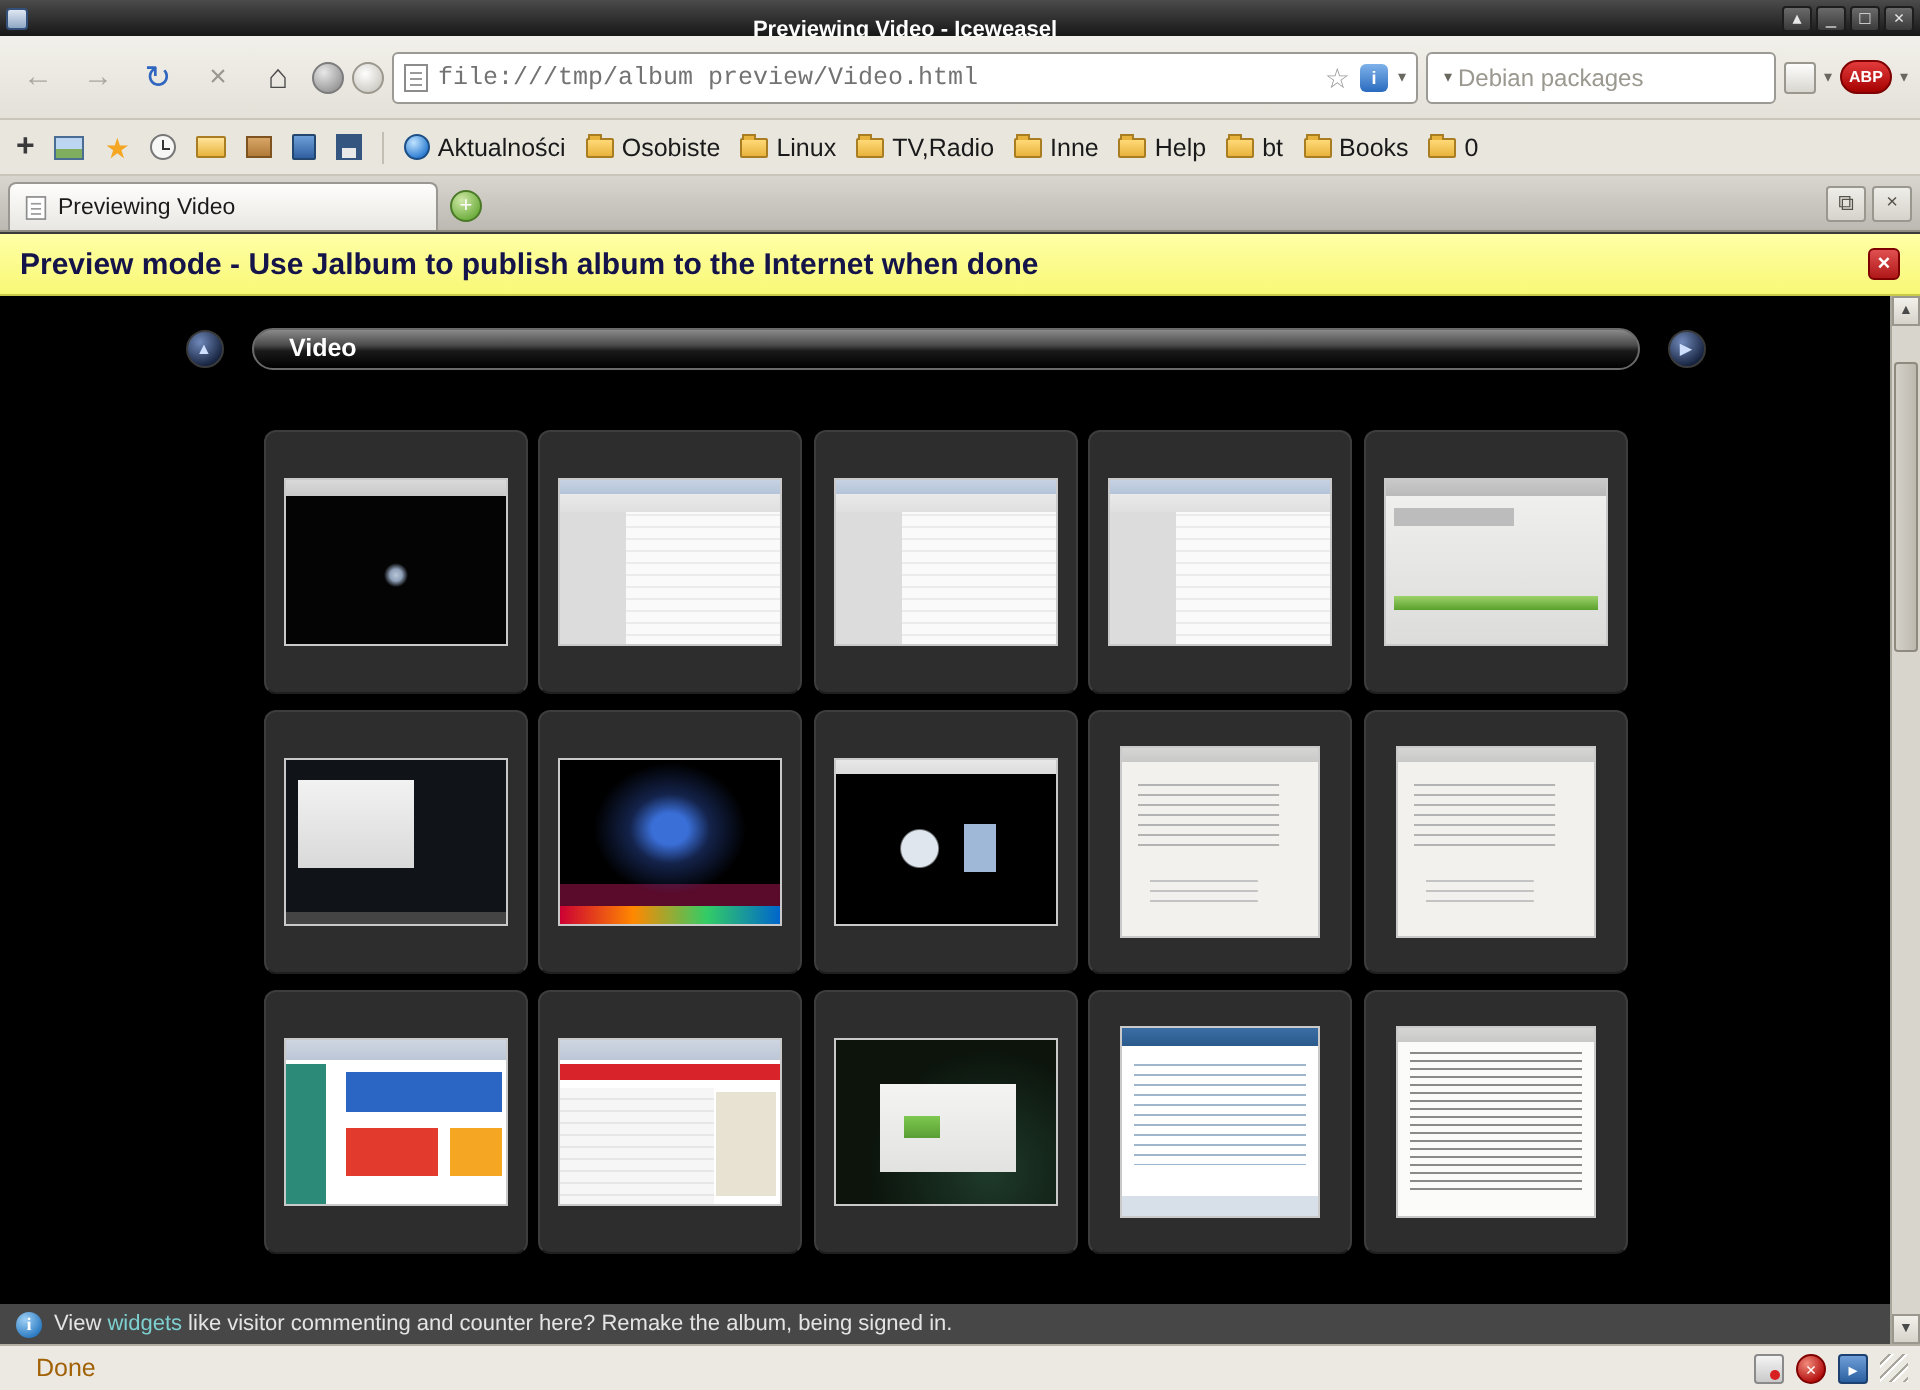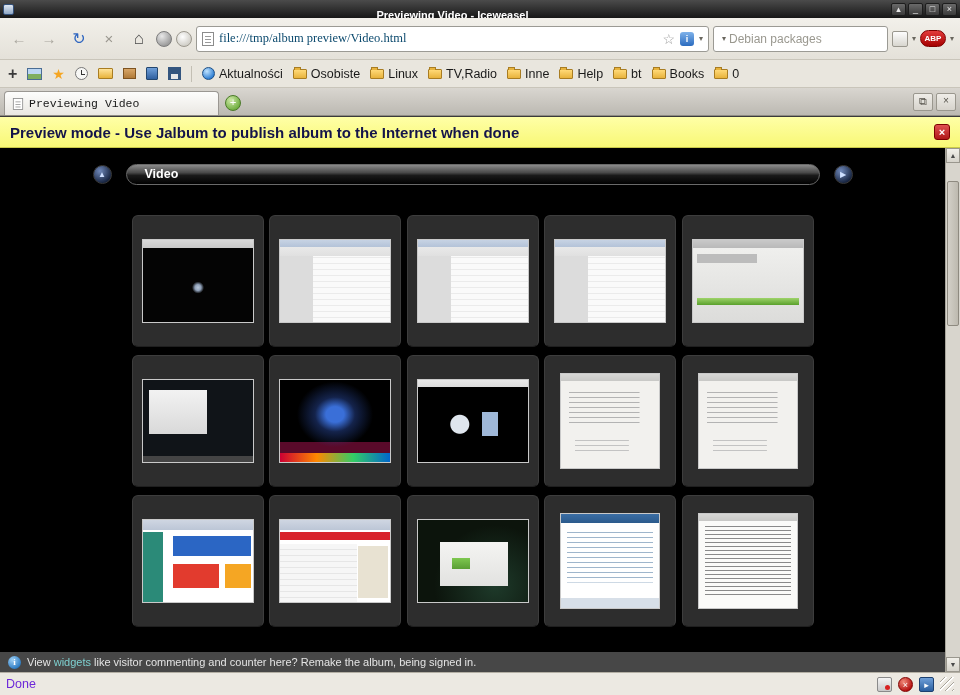--- a/index.html
+++ b/index.html
@@ -29,21 +29,21 @@
   .reload-glyph { color:#2f66c0; font-size:16px; }
   .stop-glyph { color:#9a978f; font-size:15px; }
   .home-glyph { color:#4a4a4a; font-size:17px; }
   .mini-ico { width:16px; height:16px; border-radius:50%; }
   .mini-globe { background:radial-gradient(circle at 35% 30%, #e8e8e8, #9a9a9a 75%); border:1px solid #7c7c7c; }
   .mini-hand { background:radial-gradient(circle at 40% 35%, #fefefe, #cfcdc6 75%); border:1px solid #9c988e; }
   .urlbar { flex:1; height:26px; background:#fff; border:1px solid #9b9a94; border-radius:3px;
     display:flex; align-items:center; padding:0 5px; gap:5px; }
   .page-ico { width:12px; height:14px; background:#fff; border:1px solid #8c8c8c; position:relative; }
   .page-ico::before { content:""; position:absolute; left:2px; top:3px; width:6px; height:1px; background:#9a9a9a; box-shadow:0 3px 0 #9a9a9a, 0 6px 0 #9a9a9a; }
-  .urlbar input { flex:1; border:none; outline:none; background:transparent; font-family:Liberation Serif, serif; font-size:12.5px; color:#0c4a6e; }
+  .urlbar input { flex:1; border:none; outline:none; background:transparent; font-family:Liberation Mono, monospace; font-size:12.5px; color:#737373; }
   .star-glyph { color:#9a9a9a; font-size:14px; line-height:14px; }
   .feed-badge { width:14px; height:14px; border-radius:3px; background:linear-gradient(#7fb2ea,#2a6bbf); color:#fff; font-size:9px; font-weight:bold; text-align:center; line-height:14px; }
   .searchbar { width:175px; height:26px; background:#fff; border:1px solid #9b9a94; border-radius:3px; display:flex; align-items:center; padding:0 5px; gap:3px; }
   .engine-ico { width:13px; height:13px; border-radius:50%; background:radial-gradient(circle at 35% 30%, #f08a7a, #c01818 75%); }
   .searchbar input { flex:1; border:none; outline:none; background:transparent; font-family:"Liberation Sans",sans-serif; font-size:12px; color:#222; }
   .searchbar input::placeholder { color:#9a988f; }
   .caret { font-size:8px; color:#6a675f; }
   .ext-ico { width:16px; height:16px; background:linear-gradient(#fdfdfd,#d8d6cf); border:1px solid #9a978e; border-radius:2px; }
   .abp-badge { min-width:26px; height:17px; border-radius:9px; background:linear-gradient(#e33b3b,#a50000); border:1px solid #7e0000;
     color:#fff; font-size:8px; font-weight:bold; text-align:center; line-height:16px; padding:0 3px; }
@@ -62,21 +62,21 @@
   .bluebook { width:12px; height:13px; background:linear-gradient(#6f9fd8,#2f5f9f); border:1px solid #23466f; border-radius:1px; }
   .floppy { width:13px; height:13px; background:#33557f; position:relative; }
   .floppy::before { content:""; position:absolute; left:3px; bottom:1px; width:7px; height:5px; background:#e8e8e8; }
   .sep-dot { width:1px; height:16px; background:#c3bfb4; }
   .bm-item { display:flex; align-items:center; gap:4px; white-space:nowrap; }
   .folder { display:inline-block; width:14px; height:10px; background:linear-gradient(#ffd977,#e8b33c); border:1px solid #a97d22; border-radius:1px; position:relative; }
   .folder::before { content:""; position:absolute; top:-3px; left:0; width:5px; height:2px; background:#e8b33c; border:1px solid #a97d22; border-bottom:none; }
   .globe { display:inline-block; width:13px; height:13px; border-radius:50%; background:radial-gradient(circle at 35% 30%, #bfe3ff, #2d7dd2 75%); border:1px solid #1c4f86; }
 
   
-  .tabbar { height:28px; flex:0 0 28px; background:linear-gradient(#d9d6d0,#bcb9b2); display:flex; align-items:flex-end; padding:0 4px; border-bottom:1px solid #8e8b83;font-family:Liberation Mono, monospace; }
+  .tabbar { height:28px; flex:0 0 28px; background:linear-gradient(#d9d6d0,#bcb9b2); display:flex; align-items:flex-end; padding:0 4px; border-bottom:1px solid #8e8b83; }
   .tab { width:215px; height:24px; background:linear-gradient(#fdfdfc,#e9e7e2); border:1px solid #9a9792; border-bottom:none;
     border-radius:4px 4px 0 0; display:flex; align-items:center; gap:5px; padding:0 7px; font-size:11.5px; }
   .tab .page-ico { transform:scale(.85); }
   .newtab-btn { width:16px; height:16px; margin:0 0 4px 6px; border-radius:50%; background:radial-gradient(circle at 35% 30%, #cfe8a8, #6fae3f 75%); border:1px solid #4a7a28;
     color:#fff; font-size:11px; line-height:14px; text-align:center; }
   .tabbar-spacer { flex:1; }
   .tab-right-btn { width:20px; height:18px; margin-bottom:4px; background:linear-gradient(#efede8,#d6d3cc); border:1px solid #9a978e; border-radius:2px;
     font-size:10px; text-align:center; line-height:16px; color:#55524a; margin-left:3px; }
   .winstack { position:relative; }
   .winstack::before { content:"⧉"; font-size:11px; }
@@ -165,21 +165,21 @@
   .footer-link { color:#7ed0d0; }
 
   
   .scrollbar { width:15px; flex:0 0 15px; background:#d8d5cd; border-left:1px solid #a9a69c; display:flex; flex-direction:column; }
   .sb-btn { height:15px; flex:0 0 15px; background:linear-gradient(#f2f0ea,#d6d3cb); border:1px solid #9a978e; font-size:7px; color:#4a4a4a; text-align:center; line-height:13px; }
   .sb-track { flex:1; position:relative; }
   .sb-thumb { position:absolute; left:1px; right:1px; top:18px; height:145px; background:linear-gradient(90deg,#d3d0c8,#bdb9af); border:1px solid #8e8a80; border-radius:2px; }
 
   
   .statusbar { height:23px; flex:0 0 23px; background:#ece9e2; border-top:1px solid #b3afa4; display:flex; align-items:center; padding:0 6px; gap:6px; }
-  .status-text { flex:1; font-size:12.5px; color:#6d28d9; }
+  .status-text { flex:1; font-size:12.5px; color:#a16207;margin-left:12px; }
   .st-ico { width:15px; height:15px; border-radius:2px; font-size:9px; color:#fff; text-align:center; line-height:14px; }
   .st-mail { background:linear-gradient(#f4f4f4,#c9c9c9); border:1px solid #8a8a8a; position:relative; }
   .st-mail::before { content:""; position:absolute; right:1px; bottom:1px; width:5px; height:5px; border-radius:50%; background:#d82020; }
   .st-red { border-radius:50%; background:radial-gradient(circle at 35% 30%, #f08a7a, #b40f0f 75%); border:1px solid #7e0000; }
   .st-blue { background:linear-gradient(#6f9fd8,#2a5f9f); border:1px solid #1c4070; }
   .resize-grip { width:14px; height:14px;
     background:repeating-linear-gradient(135deg, rgba(0,0,0,0) 0 3px, #a9a69c 3px 4px, #fff 4px 5px); }
 </style>
 </head>
 <body>

